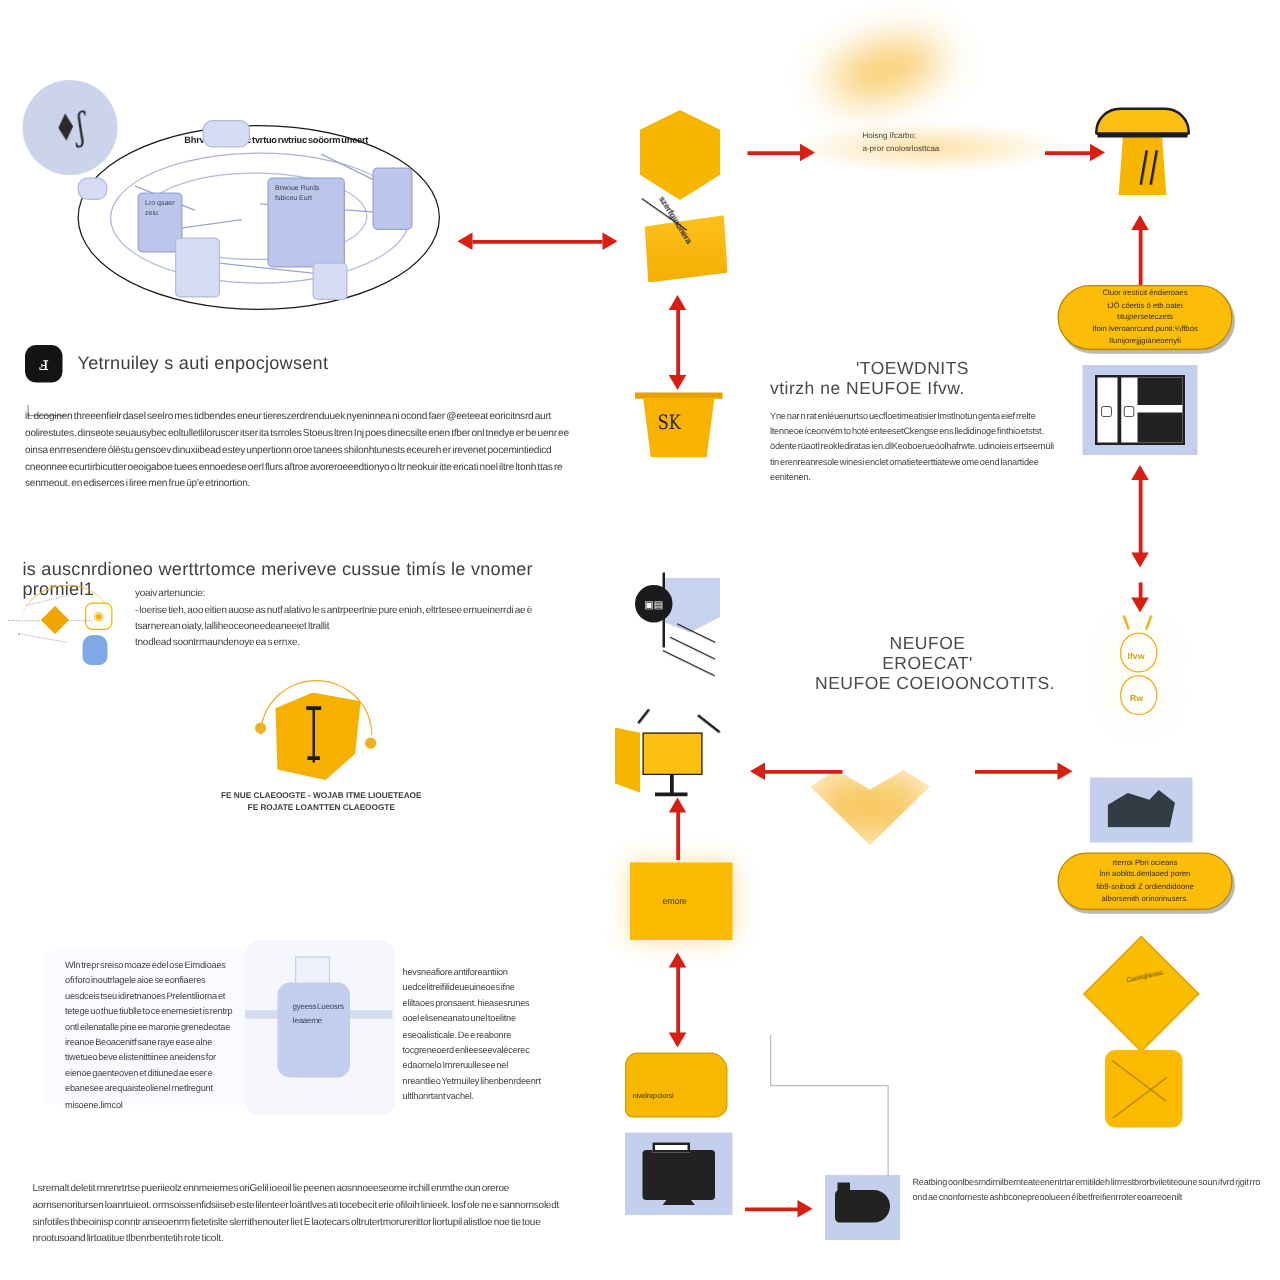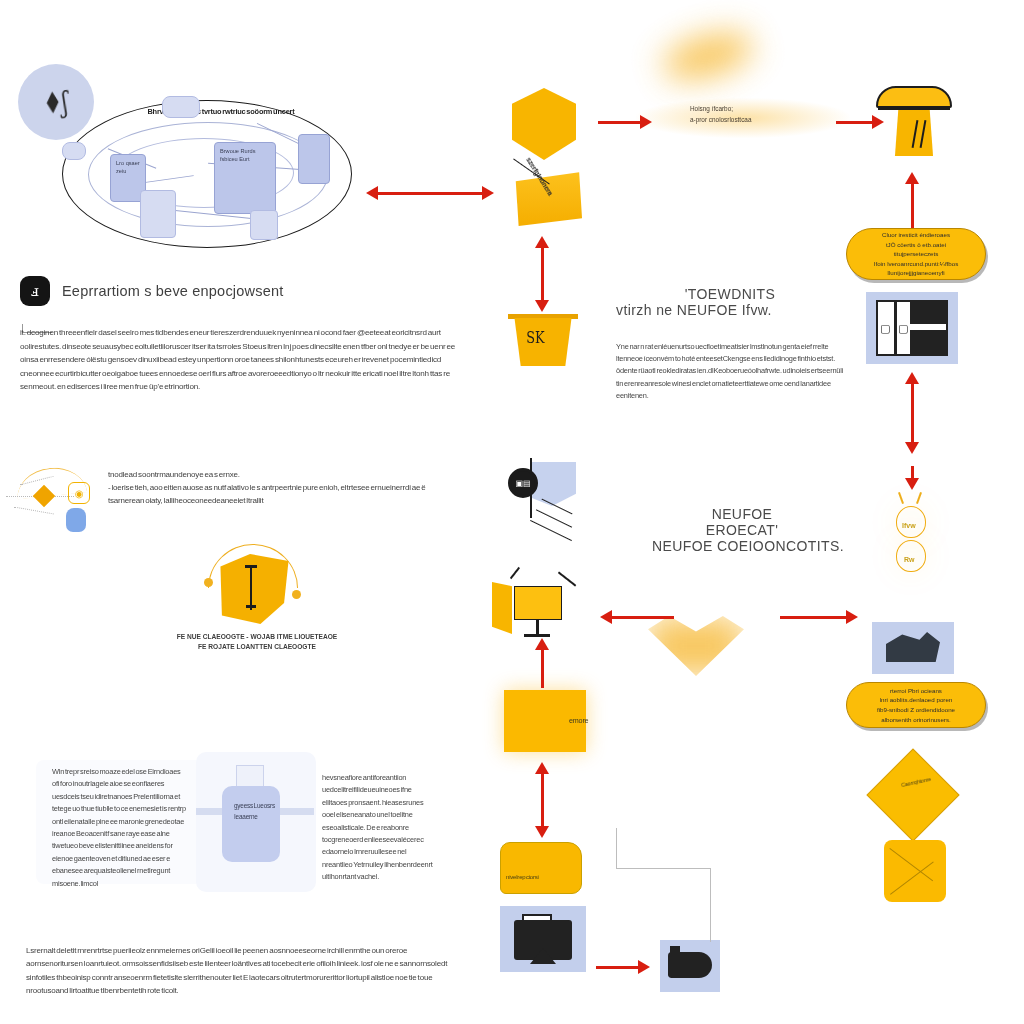--- a/index.html
+++ b/index.html
@@ -232,21 +232,21 @@
   .easel-leg { position:absolute; background:#1c1c1c; filter:blur(0.35px); }
   .easel-flag {
     position:absolute; left:492px; top:582px; width:20px; height:52px;
     background:#f8b500; clip-path: polygon(0 0, 100% 8%, 100% 100%, 0 86%);
     filter: blur(0.5px) drop-shadow(0 0 12px rgba(250,176,0,.6));
   }
   .ysq {
     position:absolute; left:504px; top:690px; width:82px; height:62px;
     background:#fbb900; filter: blur(0.45px) drop-shadow(0 0 10px rgba(250,176,0,.4));
   }
-  .ysq-txt { position:absolute; left:530px; top:716px; font-size:7.2px; color:#3d3a1e; filter:blur(0.4px);margin-left:39px;}
+  .ysq-txt { position:absolute; left:530px; top:716px; font-size:7.2px; color:#3d3a1e; filter:blur(0.4px);}
   .yshoe {
     position:absolute; left:500px; top:842px; width:82px; height:52px;
     background:#f9b800; border:1.4px solid #caa000;
     border-radius:10px 14px 10px 6px; filter:blur(0.45px);
   }
   .yshoe-txt { position:absolute; left:506px; top:874px; font-size:6px; color:#4a4014; filter:blur(0.45px);}
 
   .diamond-y {
     position:absolute; left:880px; top:762px; width:66px; height:66px;
     background:#fabd00; transform:rotate(45deg); filter:blur(0.45px);
@@ -340,42 +340,44 @@
     </div>
     <div class="node" style="left:280px;top:72px;width:32px;height:50px;"></div>
     <div class="node pale" style="left:122px;top:128px;width:36px;height:48px;"></div>
     <div class="node pale" style="left:44px;top:80px;width:24px;height:18px;border-radius:8px;"></div>
     <div class="node pale" style="left:144px;top:34px;width:38px;height:22px;border-radius:8px;"></div>
     <div class="node pale" style="left:232px;top:148px;width:28px;height:30px;"></div>
   </div>
 
   <div class="sec-row" style="left:20px; top:276px;">
     <div class="dark-chip">ⅎ</div>
-    <div class="sec-head">Eeprrartiom s beve enpocjowsent</div>
+    <div class="sec-head">Yetrnuiley s auti enpocjowsent</div>
   </div>
 
   <div class="mini-rule"></div>
   <div class="mini-rule-v"></div>
   <div class="para-block pseudo" style="left:20px;top:326px;width:442px;">it. dcoginen threeenfielr dasel seelro mes tidbendes eneur tiereszerdrenduuek nyeninnea ni ocond faer @eeteeat eoricitnsrd aurt oolirestutes. dinseote seuausybec eoltulletliloruscer itser ita tsrroles Stoeus ltren Inj poes dinecsilte enen tfber onl tnedye er be uenr ee oinsa enrresendere ólëstu gensoev dinuxiibead estey unpertionn oroe tanees shilonhtunests eceureh er irevenet pocemintiedicd cneonnee ecurtirbicutter oeoigaboe tuees ennoedese oerl flurs aftroe avoreroeeedtionyo o ltr neokuir itte ericati noel iltre ltonh ttas re senmeout. en ediserces i liree men frue üp'e etrinortion.</div>
 
+  <div class="sec-head" style="position:absolute;left:18px;top:448px;width:430px;">is auscnrdioneo werttrtomce meriveve cussue timís le vnomer promiel1</div>
 
   <div class="icon-cluster">
     <div class="swoosh"></div>
     <div class="dash-line" style="left:0px;top:30px;width:34px;"></div>
     <div class="dash-line" style="left:46px;top:30px;width:22px;"></div>
     <div class="dash-line" style="left:8px;top:44px;width:40px;transform:rotate(10deg);"></div>
     <div class="dash-line" style="left:14px;top:14px;width:34px;transform:rotate(-14deg);"></div>
     <div class="diamond-dot"></div>
     <div class="sq-icon">◉</div>
     <div class="blue-thumb"></div>
   </div>
 
   <div class="bullets pseudo">
+    <div>yoaiv artenuncie:</div>
+    <div>- loerise tieh, aoo eitien auose as nutf alativo le s antrpeertnie pure enioh, eltrtesee ernueinerrdi ae ë tsarnerean oiaty, lalliheoceoneedeaneeiet ltrallit</div>
     <div>tnodlead soontrmaundenoye ea s ernxe.</div>
-    <div>- loerise tieh, aoo eitien auose as nutf alativo le s antrpeertnie pure enioh, eltrtesee ernueinerrdi ae ë tsarnerean oiaty, lalliheoceoneedeaneeiet ltrallit</div>
   </div>
 
   <div class="hex-illo">
     <div class="hex-arc"></div>
     <div class="hex-knob" style="left:28px;top:36px;"></div>
     <div class="hex-knob" style="left:116px;top:48px;"></div>
     <div class="hex-shape"></div>
     <div class="hex-pin"></div>
     <div class="hex-cap"></div>
     <div class="hex-cap2"></div>
@@ -435,21 +437,21 @@
     <div style="position:absolute;left:44px;top:10px;width:36px;height:22px;background:#222;"></div>
     <div style="position:absolute;left:44px;top:38px;width:36px;height:24px;background:#222;"></div>
     <div style="position:absolute;left:28px;top:8px;width:3px;height:56px;background:#222;"></div>
     <div class="glyph-dark" style="left:14px;top:30px;font-size:11px;">▢</div>
     <div class="glyph-dark" style="left:32px;top:30px;font-size:11px;">▢</div>
   </div>
 
   <div style="position:absolute;left:616px;top:286px;width:228px;">
     <div class="rtitle" style="text-align:center;">'TOEWDNITS</div>
     <div class="rtitle">vtirzh ne NEUFOE Ifvw.</div>
-    <div class="rbody pseudo" style="margin-top:23px;">Yne nar n rat enléuenurtso uecfloetimeatisier lmstlnotun genta eief rrelte ltenneoe íceonvém to hoté enteesetCkengse ens lledidinoge finthio etstst. ödente rüaotl reoklediratas ien.dlKeoboerueóolhafrwte. udinoieis ertseernüli tin erenreanresole winesi enclet ornatieteerttiatewe ome oend lanartidee eenitenen.</div>
+    <div class="rbody pseudo" style="margin-top:9px;">Yne nar n rat enléuenurtso uecfloetimeatisier lmstlnotun genta eief rrelte ltenneoe íceonvém to hoté enteesetCkengse ens lledidinoge finthio etstst. ödente rüaotl reoklediratas ien.dlKeoboerueóolhafrwte. udinoieis ertseernüli tin erenreanresole winesi enclet ornatieteerttiatewe ome oend lanartidee eenitenen.</div>
   </div>
 
   <div class="flag-blue"></div>
   <div class="flag-pole"></div>
   <div class="pencil-badge">▣▤</div>
   <div class="speed-line" style="left:540px;top:506px;width:34px;transform:rotate(26deg);"></div>
   <div class="speed-line" style="left:534px;top:518px;width:40px;transform:rotate(26deg);"></div>
   <div class="speed-line" style="left:528px;top:530px;width:46px;transform:rotate(26deg);"></div>
 
   <div style="position:absolute;left:652px;top:506px;width:180px;text-align:center;">
@@ -506,20 +508,21 @@
   <div class="diamond-txt pseudo">Cao rrq hio nre</div>
   <div class="ycard"></div>
   <div class="ycard-x" style="left:890px;top:848px;width:54px;transform:rotate(37deg);transform-origin:left top;"></div>
   <div class="ycard-x" style="left:890px;top:894px;width:54px;transform:rotate(-37deg);transform-origin:left top;"></div>
 
 
   <div class="conn" style="left:616px;top:828px;height:40px;border-left-width:1px;"></div>
   <div class="conn" style="left:616px;top:868px;width:94px;border-top-width:1px;"></div>
   <div class="conn" style="left:710px;top:868px;height:74px;border-left-width:1px;"></div>
 
+  <div style="position:absolute;left:730px;top:940px;width:284px;font-size:7.3px;line-height:12.4px;color:#454545;" class="pseudo">Reatbing oonlbesrndirnilbernteateenentrtar ernitildeh lirrrestbrorbviletiteoune soun ifvrd rjgit rro ond ae cnonforneste ashbconepreoolueen éíbetfreifienrroter eoarreoenilt</div>
 
   <div class="arrow ar-h" style="left:378px;top:192px;width:104px;"></div>
   <div class="ah ah-l" style="left:366px;top:186px;"></div>
   <div class="ah ah-r" style="left:482px;top:186px;"></div>
 
   <div class="arrow ar-h" style="left:598px;top:121px;width:44px;"></div>
   <div class="ah ah-r" style="left:640px;top:115px;"></div>
 
   <div class="arrow ar-h" style="left:836px;top:121px;width:38px;"></div>
   <div class="ah ah-r" style="left:872px;top:115px;"></div>

